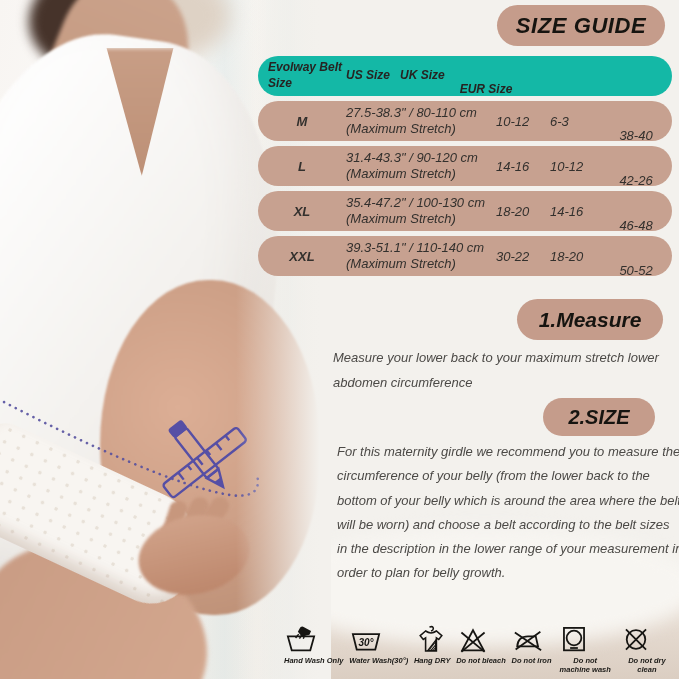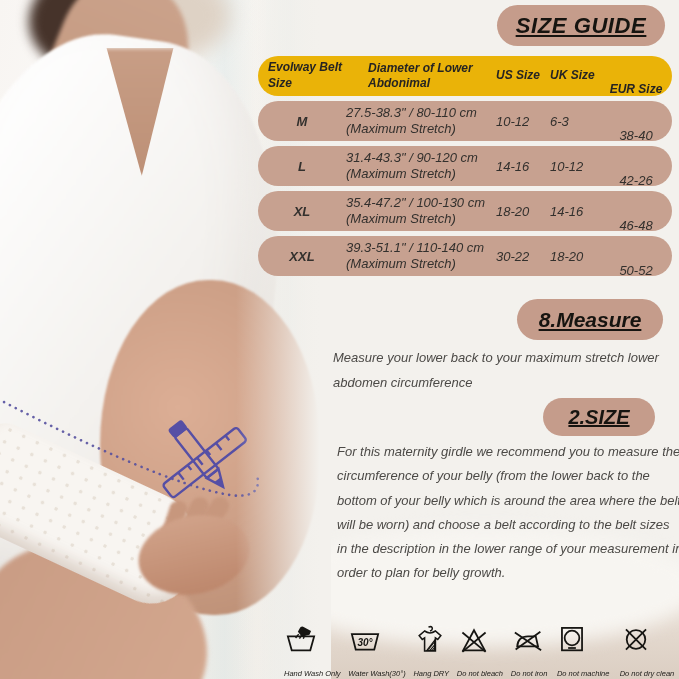--- a/index.html
+++ b/index.html
@@ -37,47 +37,47 @@
   .f2{left:186px;top:496px;transform:rotate(26deg);}
   .f3{left:205px;top:495px;transform:rotate(34deg);}
   .photo-fade{position:absolute;right:-1px;top:0;width:95px;height:100%;
     background:linear-gradient(90deg,rgba(243,241,237,0),#f3f1ed 88%);}
   .arc-svg,.pencil-svg{position:absolute;left:0;top:0;pointer-events:none;}
   
   .floor{position:absolute;left:150px;right:0;bottom:0;height:92px;background:linear-gradient(180deg,#ece3da,#dbcec2);}
   .floor-curve{position:absolute;left:270px;top:528px;width:430px;height:118px;background:#f7f5f1;border-radius:50%;filter:blur(9px);}
   
   .pill{position:absolute;background:#c59c8b;border-radius:21px;display:flex;align-items:center;justify-content:center;
-    color:#161410;font-weight:bold;font-style:italic;text-decoration:underline;}
+    color:#161410;font-weight:bold;font-style:italic;}
   .title-pill{left:497px;top:5px;width:168px;height:41px;font-size:22px;letter-spacing:.6px;}
   .measure-pill{left:517px;top:299px;width:146px;height:41px;font-size:21px;}
   .size-pill{left:543px;top:398px;width:112px;height:38px;font-size:20px;}
   
   .size-table{position:absolute;left:258px;top:56px;width:414px;}
   .t-row{display:flex;align-items:center;width:414px;height:40px;border-radius:20px;background:#c7a190;margin-bottom:5px;
     color:#33302d;font-size:13px;font-style:italic;}
-  .t-row.header{background:#eab308;color:#262422;font-weight:bold;font-size:12px;line-height:1.3;}
+  .t-row.header{background:#14b8a6;color:#262422;font-weight:bold;font-size:12px;line-height:1.3;}
   .c{flex:none;}
   .c1{width:88px;text-align:center;font-weight:bold;}
   .header .c1{text-align:left;padding-left:10px;width:78px;}
   .c2{width:150px;line-height:1.25;}
   .header .c2{padding-left:22px;width:128px;}
   .c2 span{display:block;white-space:nowrap;}
   .c3{width:54px;white-space:nowrap;}
   .c4{width:50px;white-space:nowrap;}
   .c5{width:72px;text-align:center;white-space:nowrap;margin-top:28px;}
   
   .body-text{position:absolute;margin:0;color:#4b4946;font-style:italic;font-size:13px;}
   .measure-text{left:333px;top:345px;width:347px;line-height:25px;}
   .size-text{left:337px;top:440px;width:346px;line-height:24.3px;}
   
   .care{position:absolute;left:284px;right:4px;top:624px;display:flex;justify-content:space-between;align-items:flex-start;}
   .care-item{display:flex;flex-direction:column;align-items:flex-start;}
   .care-item svg{width:34px;height:31px;display:block;}
-  .care-label{margin-top:14px;font-size:7.5px;font-weight:normal;font-style:italic;color:#1b1a17;white-space:nowrap;text-align:center;line-height:1.25;}
+  .care-label{margin-top:1px;font-size:7.5px;font-weight:bold;font-style:italic;color:#1b1a17;white-space:nowrap;text-align:center;line-height:1.25;}
   .care-label.wrap{white-space:normal;width:56px;}
 </style>
 </head>
 <body>
 
 <div class="canvas">
 
   <div class="floor"></div>
   <div class="floor-curve"></div>
 
@@ -118,21 +118,20 @@
     <div class="photo-fade"></div>
   </div>
 
   <div class="pill title-pill">
     <span>SIZE GUIDE</span>
   </div>
 
   <div class="size-table">
     <div class="t-row header">
       <div class="c c1">Evolway Belt Size</div>
-      <div class="c c2">Diameter of Lower Abdonimal</div>
       <div class="c c3">US Size</div>
       <div class="c c4">UK Size</div>
       <div class="c c5">EUR Size</div>
     </div>
 
     <div class="t-row">
       <div class="c c1">M</div>
       <div class="c c2">
         <span>27.5-38.3" / 80-110 cm</span>
         <span>(Maximum Stretch)</span>
@@ -170,21 +169,21 @@
         <span>39.3-51.1" / 110-140 cm</span>
         <span>(Maximum Stretch)</span>
       </div>
       <div class="c c3">30-22</div>
       <div class="c c4">18-20</div>
       <div class="c c5">50-52</div>
     </div>
   </div>
 
   <div class="pill measure-pill">
-    <span>8.Measure</span>
+    <span>1.Measure</span>
   </div>
   <p class="body-text measure-text">Measure your lower back to your maximum stretch lower abdomen circumference</p>
 
   <div class="pill size-pill">
     <span>2.SIZE</span>
   </div>
   <p class="body-text size-text">For this maternity girdle we recommend you to measure the circumference of your belly (from the lower back to the bottom of your belly which is around the area where the belt will be worn) and choose a belt according to the belt sizes in the description in the lower range of your measurement in order to plan for belly growth.</p>
 
   <div class="care">
 

